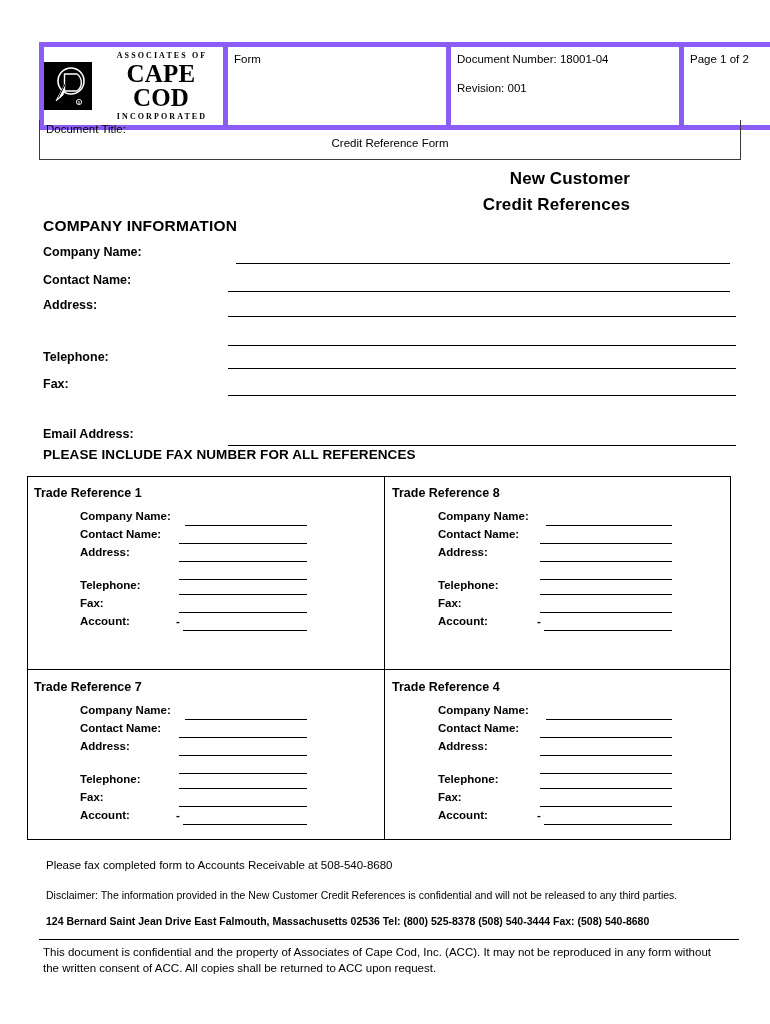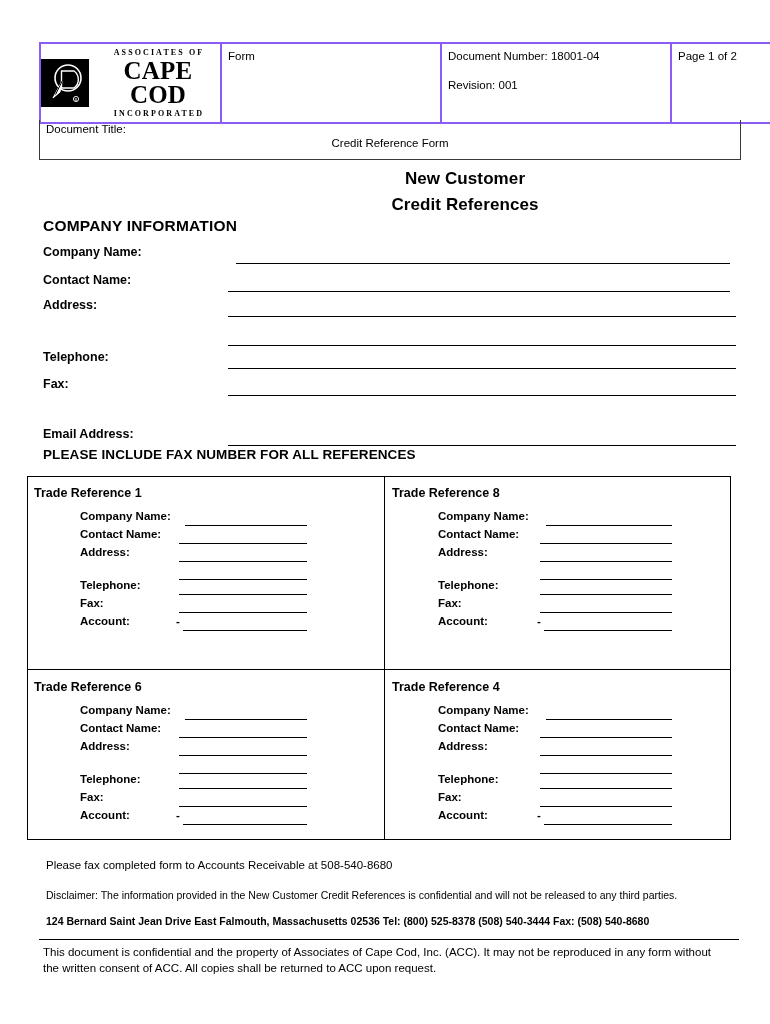--- a/index.html
+++ b/index.html
@@ -26,21 +26,21 @@
   
   .hdr-table {
     position: absolute;
     left: 39px;
     top: 42px;
     width: 702px;
     border-collapse: collapse;
     table-layout: fixed;
   }
   .hdr-table td {
-    border: 2px solid #8b5cf6;
+    border: 5px solid #8b5cf6;
     vertical-align: top;
     padding: 4px 6px 3px 6px;
     font-size: 11.5px;
     line-height: 1.5;
   }
   .cell-logo { width: 179px; height: 78px; padding: 0 !important; text-align: center; vertical-align: middle; }
   .cell-form { width: 206px; }
   .cell-doc  { width: 216px; border-radius: 6px; }
   .cell-page { width: 99px; }
 
@@ -113,21 +113,21 @@
     text-align: center;
     font-size: 11.5px;
   }
 
   
   .main-heading {
     position: absolute;
     left: 300px;
     top: 166px;
     width: 330px;
-    text-align: center;
+    text-align: right;
     font-size: 17px;
     font-weight: bold;
     line-height: 1.52;
     letter-spacing: 0.1px;
   }
 
   
   .section-title {
     position: absolute;
     left: 43px;
@@ -427,21 +427,21 @@
             <span class="tr-label">Fax:</span>
             <span class="tr-line" style="left: 154px; width: 132px;"></span>
           </div>
           <div class="tr-row" style="top: 138px;">
             <span class="tr-label">Account:</span>
             <span class="tr-dash" style="left: 151px;">-</span>
             <span class="tr-line" style="left: 158px; width: 128px;"></span>
           </div>
         </div>
         <div class="tr-cell" style="left: 0px; top: 194px;">
-          <div class="tr-title">Trade Reference 6</div>
+          <div class="tr-title">Trade Reference 7</div>
           <div class="tr-row" style="top: 33px;">
             <span class="tr-label">Company Name:</span>
             <span class="tr-line" style="left: 157px; width: 122px;"></span>
           </div>
           <div class="tr-row" style="top: 51px;">
             <span class="tr-label">Contact Name:</span>
             <span class="tr-line" style="left: 151px; width: 128px;"></span>
           </div>
           <div class="tr-row" style="top: 69px;">
             <span class="tr-label">Address:</span>

